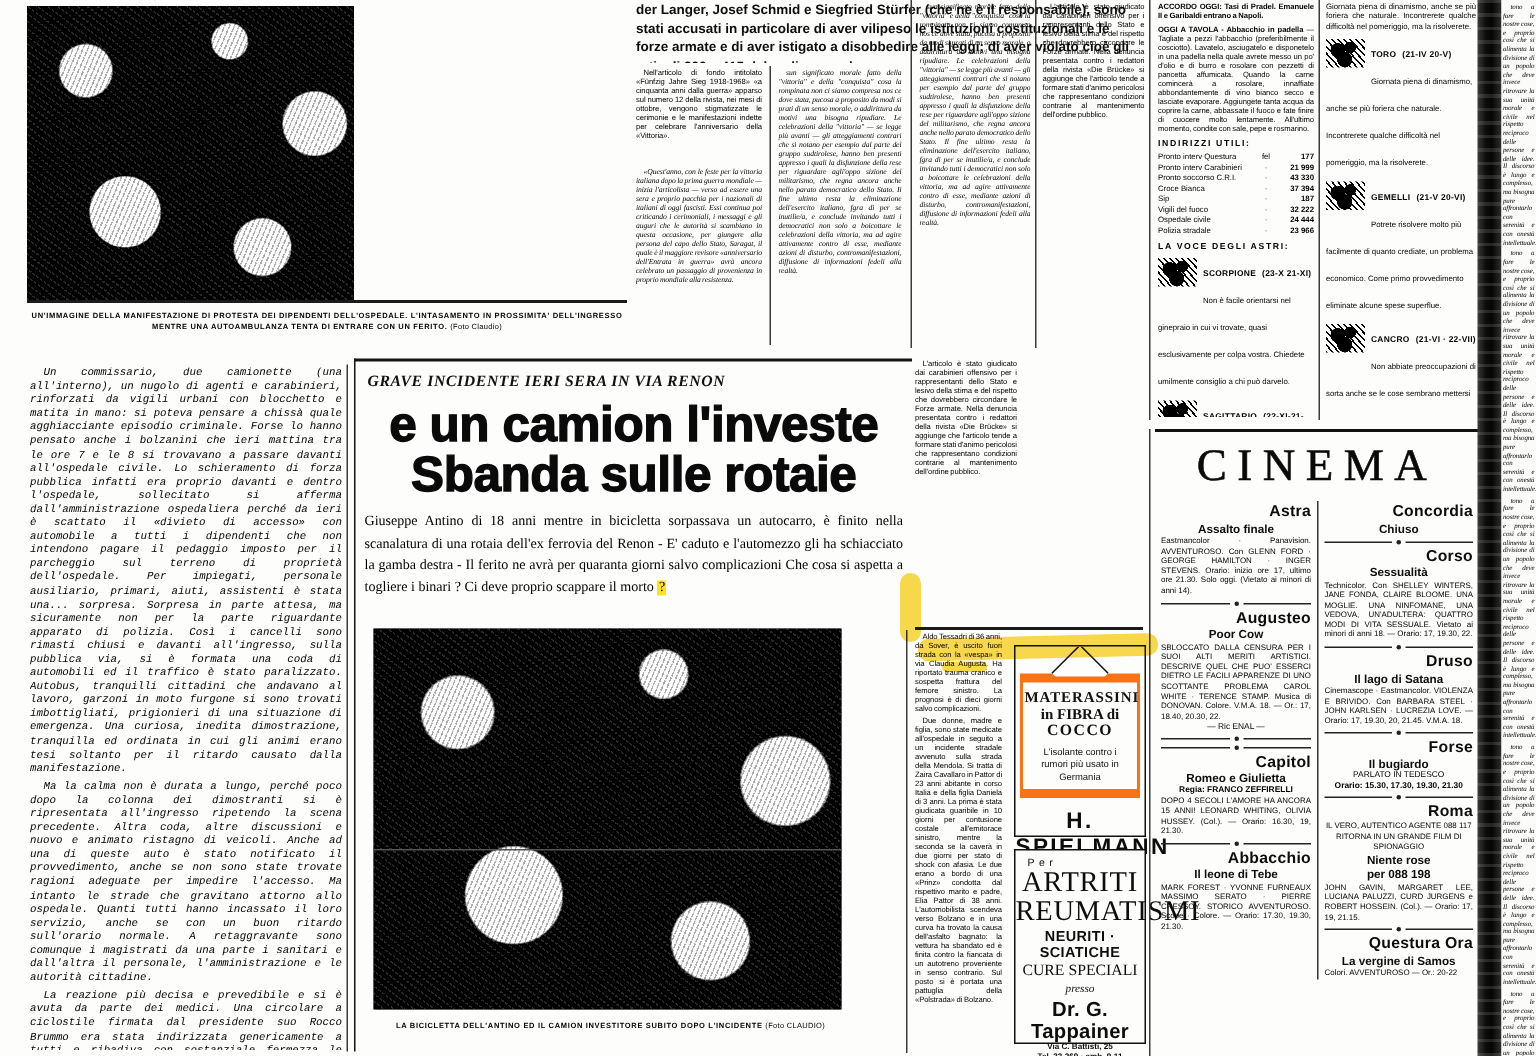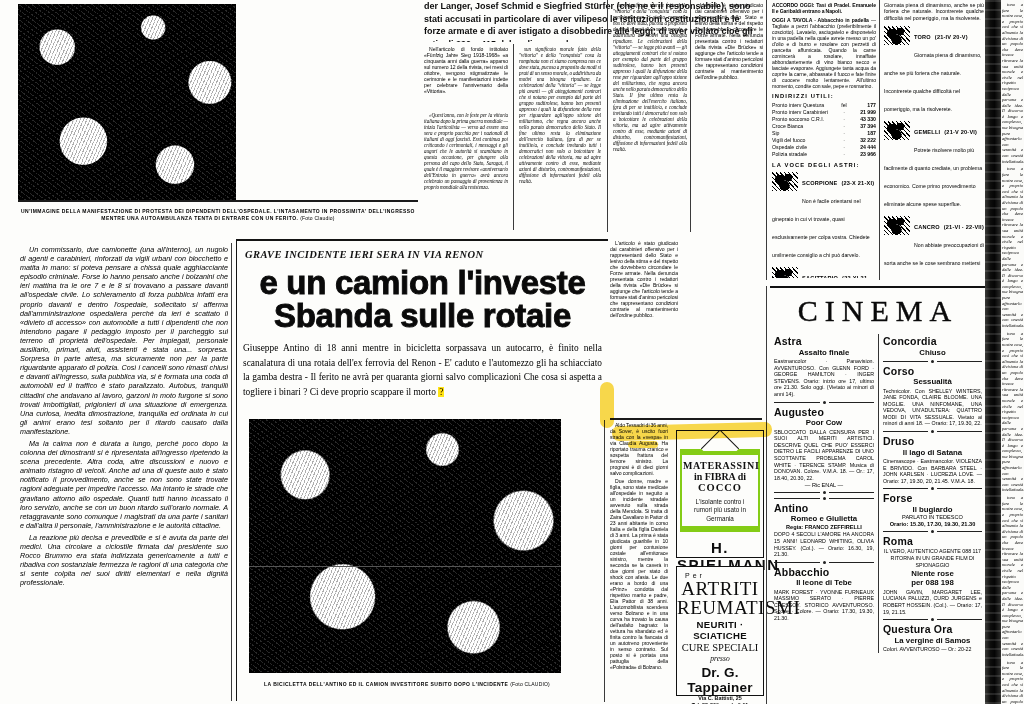--- a/index.html
+++ b/index.html
@@ -27,21 +27,21 @@
     color: #15120f;
     letter-spacing: -0.05px;
     word-spacing: -0.3px;
     -webkit-font-smoothing: none;
     filter: contrast(1.6);
   }
   .col-text.ital { font-family: "Liberation Serif", serif; font-style: italic; }
   .col-text p { margin: 0 0 2.2px 0; text-indent: 5px; }
 
   .bigital {
-    font-family: Liberation Sans, sans-serif;
+    font-family: Liberation Mono, monospace;
     font-style: italic;
     font-size: 7.2px;
     line-height: 9.1px;
     text-align: justify;
     color: #100e0c;
     filter: contrast(1.5);
   }
   .bigital p { margin: 0 0 3px 0; text-indent: 9px; }
 
   
@@ -214,21 +214,21 @@
     font-weight: 400;
     color: #0a0a0a;
     margin: 2px 0 6px 0;
     -webkit-text-stroke: .4px #0a0a0a;
   }
   #cinema-cols { display: flex; gap: 0; }
   .cin-col { width: 50%; padding: 0 4px; }
   .cin-col + .cin-col { border-left: 1px solid #333; }
   .cin-name {
     font-family: "Liberation Sans", sans-serif;
-    font-weight: 700; font-size: 10.5px; text-align: left;
+    font-weight: 700; font-size: 10.5px; text-align: right;
     letter-spacing: .2px; margin-top: 1px; color: #0c0c0c;
   }
   .cin-film {
     font-family: "Liberation Sans", sans-serif;
     font-weight: 700; font-size: 7.8px; text-align: center; margin-top: .5px;
     color: #0c0c0c;
   }
   .cin-sub {
     font-family: "Liberation Sans", sans-serif;
     font-size: 5.6px; text-align: center; margin-top: .5px;
@@ -479,21 +479,21 @@
     <p>Due donne, madre e figlia, sono state medicate all'ospedale in seguito a un incidente stradale avvenuto sulla strada della Mendola. Si tratta di Zaira Cavallaro in Pattor di 23 anni abitante in corso Italia e della figlia Daniela di 3 anni. La prima è stata giudicata guaribile in 10 giorni per contusione costale all'emitorace sinistro, mentre la seconda se la caverà in due giorni per stato di shock con afasia. Le due erano a bordo di una «Prinz» condotta dal rispettivo marito e padre, Elia Pattor di 38 anni. L'automobilista scendeva verso Bolzano e in una curva ha trovato la causa dell'asfalto bagnato: la vettura ha sbandato ed è finita contro la fiancata di un autotreno proveniente in senso contrario. Sul posto si è portata una pattuglia della «Polstrada» di Bolzano.</p>
   </div>
 
   <div class="col-text" style="position:absolute; left:610px; top:240px; width:68px; height:172px; overflow:hidden;">
     <p>L'articolo è stato giudicato dai carabinieri offensivo per i rappresentanti dello Stato e lesivo della stima e del rispetto che dovrebbero circondare le Forze armate. Nella denuncia presentata contro i redattori della rivista «Die Brücke» si aggiunge che l'articolo tende a formare stati d'animo pericolosi che rappresentano condizioni contrarie al mantenimento dell'ordine pubblico.</p>
   </div>
   <div class="rule" style="left:610px; top:418px; width:152px; height:2px;"></div>
 
   <div class="ad" id="ad-materassini" style="left:676px; top:430px; width:88px; height:128px; padding-top:18px;">
     <div class="ad-mat-top"></div>
-    <div style="background:#84cc16; color:#fdfdfb; margin:0 3px; padding:6px 2px;">
+    <div style="background:#f97316; color:#fdfdfb; margin:0 3px; padding:6px 2px;">
       <div style="background:#fdfdfb; color:#111; padding:3px 1px;">
         <h4 class="l1">MATERASSINI</h4>
         <h4 class="l2">in FIBRA di</h4>
         <h4 class="l3">COCCO</h4>
         <div class="desc">L'isolante contro i rumori più usato in Germania</div>
       </div>
     </div>
     <div class="brand">H.  SPIELMANN</div>
     <div class="city">BOLZANO</div>
     <div class="fine">Via Cassa di Risparmio 20/A</div>
@@ -540,21 +540,21 @@
             <i></i>
             <b></b>
             <i></i>
           </div>
         <div class="cin-sep">
             <i></i>
             <b></b>
             <i></i>
           </div>
         <div>
-          <div class="cin-name">Antino</div>
+          <div class="cin-name">Capitol</div>
           <div class="cin-film">Romeo e Giulietta</div>
           <div class="cin-sub" style="font-weight:700;">Regia: FRANCO ZEFFIRELLI</div>
           <div class="cin-body">DOPO 4 SECOLI L'AMORE HA ANCORA 15 ANNI! LEONARD WHITING, OLIVIA HUSSEY. (Col.). — Orario: 16.30, 19, 21.30.</div>
         </div>
         <div class="cin-sep">
             <i></i>
             <b></b>
             <i></i>
           </div>
         <div>

